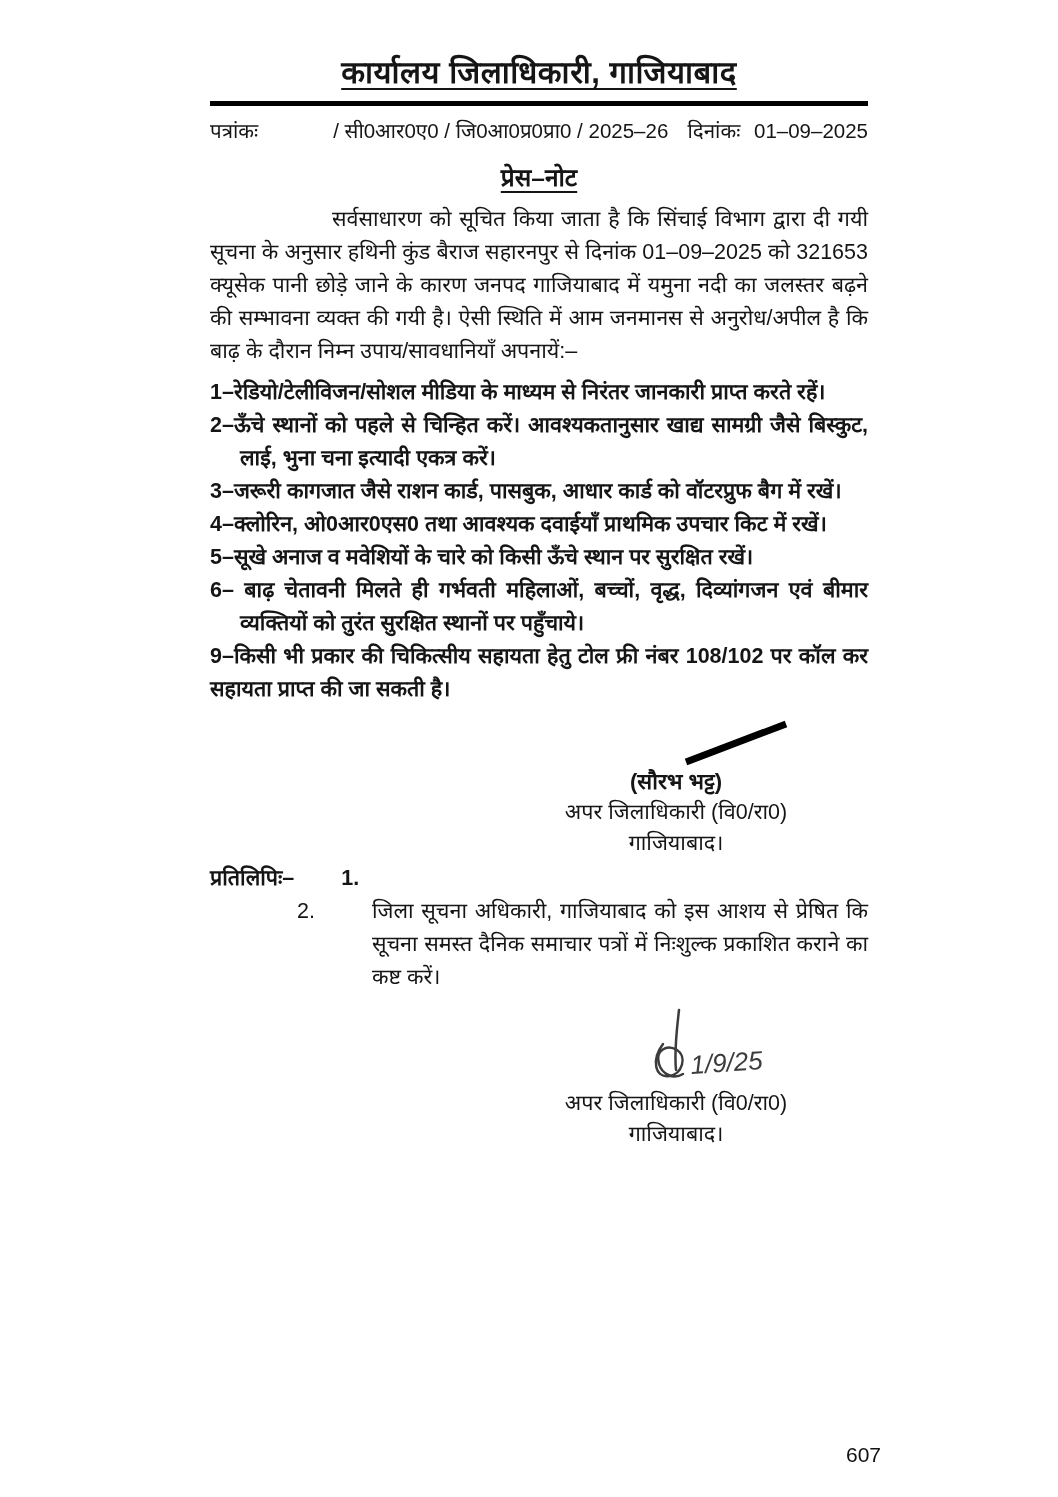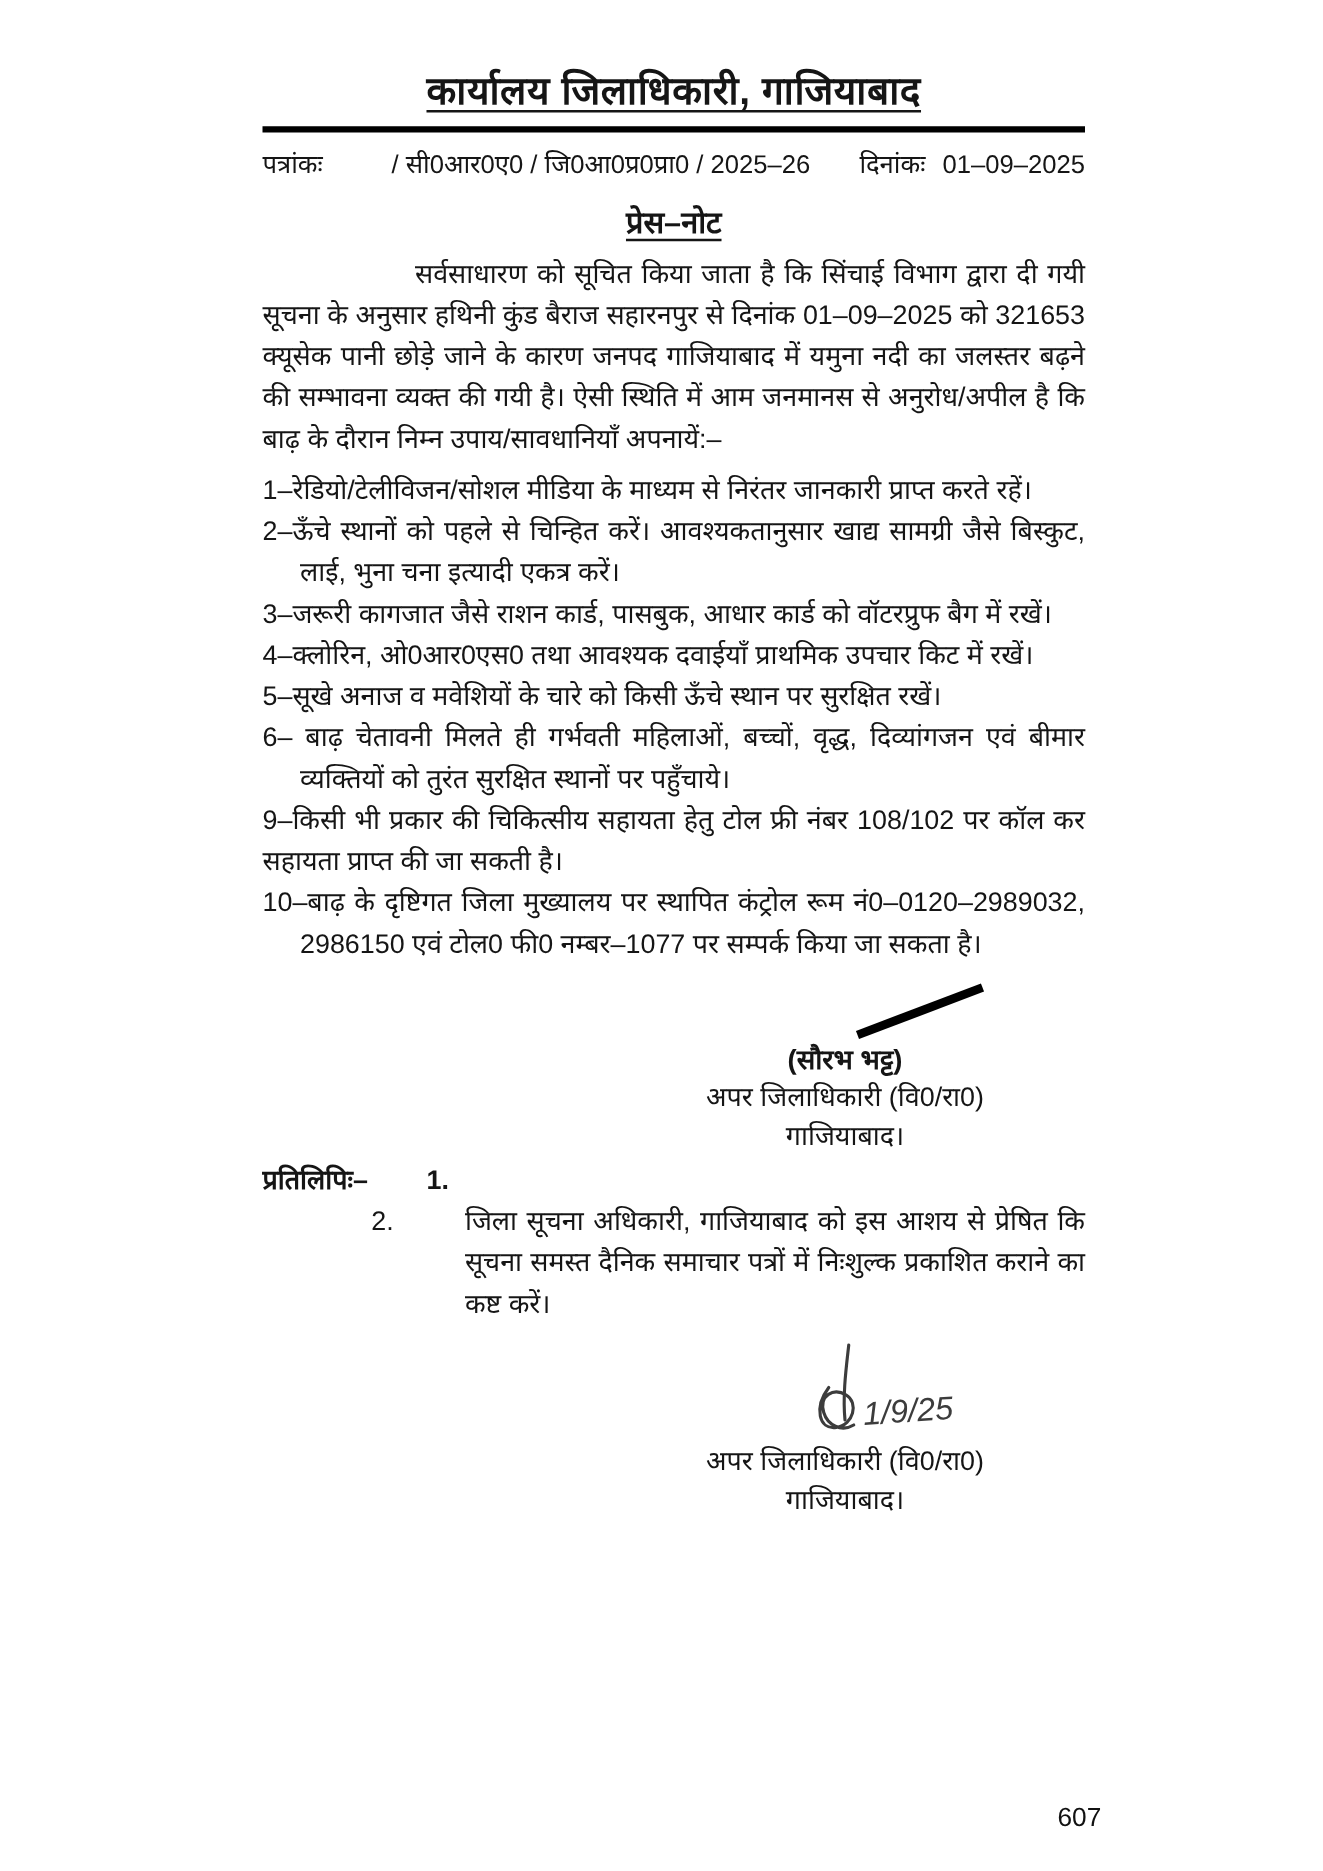--- a/index.html
+++ b/index.html
@@ -33,36 +33,36 @@
     border:none;
     border-top:5px solid #000;
     margin-top:9px;
     width:100%;
   }
   .ref-line {
     display:flex; justify-content:space-between; align-items:baseline;
     font-size:20.5px;
     margin-top:10px;
   }
-  .ref-left { display:flex; align-items:baseline; }
+  .ref-left { display:flex; align-items:baseline;gap:20px; }
   .ref-no-value { margin-left:55px; }
   .ref-date .lbl { margin-right:8px; }
   
   .press-heading {
     text-align:center;
     font-size:24.5px; font-weight:bold;
     margin-top:16px;
   }
   .intro {
     margin-top:10px;
     font-size:21.5px; line-height:33px;
     text-align:justify;
     text-indent:122px;
   }
-  .list { margin-top:8px; }
+  .list { margin-top:8px;font-weight:bold; }
   .li {
     font-size:21.5px; line-height:33px;
     text-align:justify;
   }
   .li.hang { padding-left:30px; text-indent:-30px; }
   
   .sig-block {
     width:300px;
     margin:14px 42px 0 auto;
     text-align:center;
@@ -119,21 +119,20 @@
   <p class="intro">सर्वसाधारण को सूचित किया जाता है कि सिंचाई विभाग द्वारा दी गयी सूचना के अनुसार हथिनी कुंड बैराज सहारनपुर से दिनांक 01–09–2025 को 321653 क्यूसेक पानी छोड़े जाने के कारण जनपद गाजियाबाद में यमुना नदी का जलस्तर बढ़ने की सम्भावना व्यक्त की गयी है। ऐसी स्थिति में आम जनमानस से अनुरोध/अपील है कि बाढ़ के दौरान निम्न उपाय/सावधानियाँ अपनायें:–</p>
 
   <div class="list">
     <div class="li hang">1–रेडियो/टेलीविजन/सोशल मीडिया के माध्यम से निरंतर जानकारी प्राप्त करते रहें।</div>
     <div class="li hang">2–ऊँचे स्थानों को पहले से चिन्हित करें। आवश्यकतानुसार खाद्य सामग्री जैसे बिस्कुट, लाई, भुना चना इत्यादी एकत्र करें।</div>
     <div class="li hang">3–जरूरी कागजात जैसे राशन कार्ड, पासबुक, आधार कार्ड को वॉटरप्रुफ बैग में रखें।</div>
     <div class="li hang">4–क्लोरिन, ओ0आर0एस0 तथा आवश्यक दवाईयाँ प्राथमिक उपचार किट में रखें।</div>
     <div class="li hang">5–सूखे अनाज व मवेशियों के चारे को किसी ऊँचे स्थान पर सुरक्षित रखें।</div>
     <div class="li hang">6– बाढ़ चेतावनी मिलते ही गर्भवती महिलाओं, बच्चों, वृद्ध, दिव्यांगजन एवं बीमार व्यक्तियों को तुरंत सुरक्षित स्थानों पर पहुँचाये।</div>
     <div class="li">9–किसी भी प्रकार की चिकित्सीय सहायता हेतु टोल फ्री नंबर 108/102 पर कॉल कर सहायता प्राप्त की जा सकती है।</div>
-    <div class="li hang">10–बाढ़ के दृष्टिगत जिला मुख्यालय पर स्थापित कंट्रोल रूम नं0–0120–2989032, 2986150 एवं टोल0 फी0 नम्बर–1077 पर सम्पर्क किया जा सकता है।</div>
   </div>
 
   <div class="sig-block">
     <svg class="sig-stroke" width="120" height="46" viewBox="0 0 120 46">
       <line x1="10" y1="42" x2="110" y2="4" stroke="#000" stroke-width="7"></line>
     </svg>
     <div class="sig-name">(सौरभ भट्ट)</div>
     <div>अपर जिलाधिकारी (वि0/रा0)</div>
     <div>गाजियाबाद।</div>
   </div>

